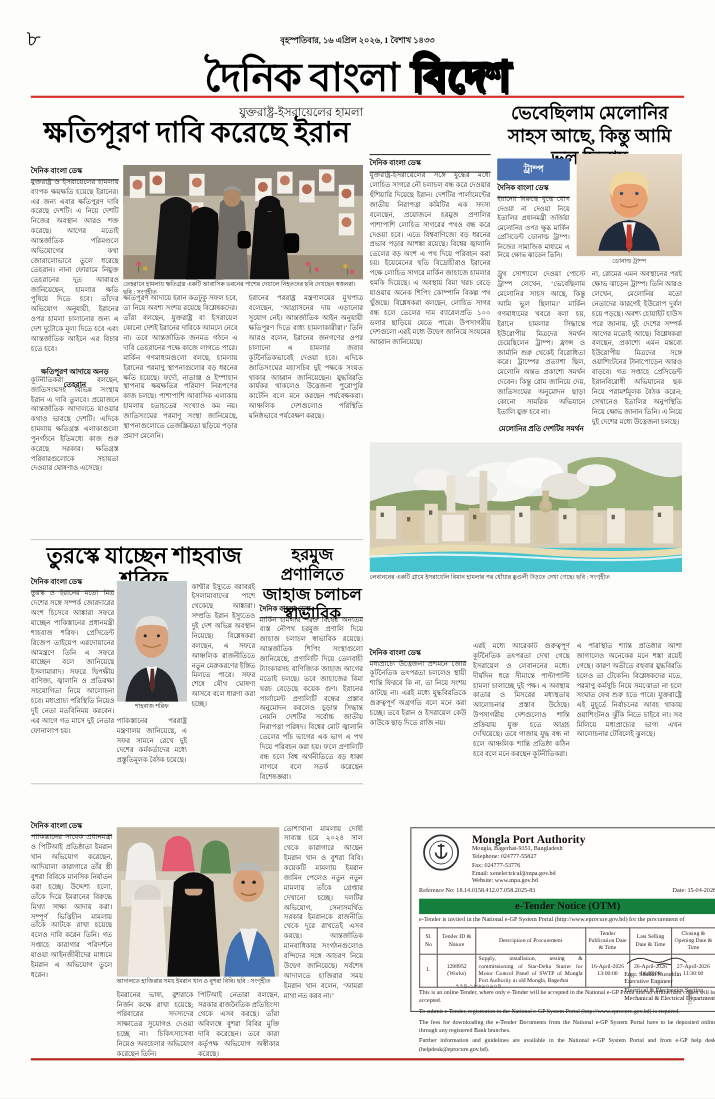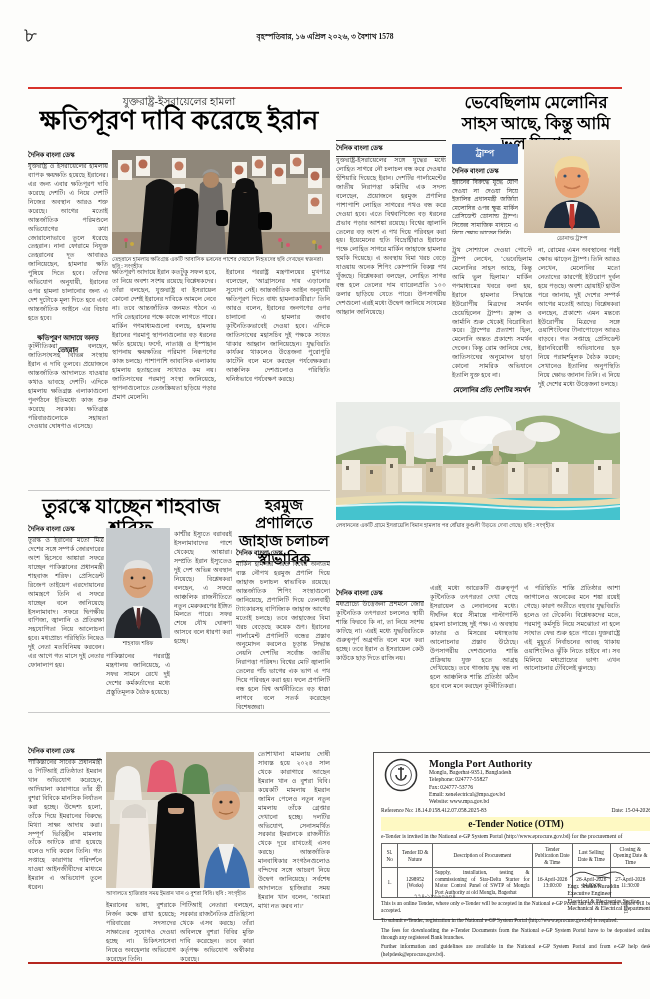--- a/index.html
+++ b/index.html
@@ -23,40 +23,44 @@
   .subhead{font:bold 6.6px "Liberation Serif",serif;text-align:center;color:#000;}
   .caption{font:5.5px/1.3 "Liberation Serif",serif;color:#222;}
   .photo{display:block;}
   .tag-blue{background:#4a72b2;color:#fff;font:bold 8.5px "Liberation Serif",serif;text-align:center;
             padding:3px 0;border-radius:1px;}
   .prewrap{white-space:pre-line;}
   
   .tender{border:1px solid #555;background:#fffefc;font-family:"Liberation Serif",serif;}
   .t-org{font:bold 10.5px "Liberation Serif",serif;color:#111;}
   .t-small{font:5.6px/1.3 "Liberation Serif",serif;color:#222;}
-  .t-banner{background:#fef9c3;font:bold 9.5px "Liberation Serif",serif;text-align:center;padding:2px 0;color:#111;}
+  .t-banner{background:#15803d;font:bold 9.5px "Liberation Serif",serif;text-align:center;padding:2px 0;color:#111;}
   .t-table{width:100%;border-collapse:collapse;margin-top:3px;}
   .t-table th,.t-table td{border:0.5px solid #666;font:5.2px/1.25 "Liberation Serif",serif;padding:1.5px 2px;
     vertical-align:middle;text-align:center;color:#1b1b1b;}
   .t-table td.desc{text-align:justify;}
   .t-note{font:5.4px/1.32 "Liberation Serif",serif;text-align:justify;color:#1b1b1b;margin-top:2.5px;}
   .t-sign{font:5.6px/1.35 "Liberation Serif",serif;color:#111;}
   .sidecode{font:5px "Liberation Sans",sans-serif;color:#666;writing-mode:vertical-rl;}
   .adcode{font:5.6px "Liberation Serif",serif;color:#333;}
 </style>
 </head>
 <body>
 
 <div class="sheet">
 
   <div class="abs pagenum" style="left:24px;top:20px;">৮</div>
-  <div class="abs dateline" style="left:0;top:31px;width:650px;">বৃহস্পতিবার, ১৬ এপ্রিল ২০২৬, ৩ বৈশাখ 1578</div>
+  <div class="abs dateline" style="left:0;top:31px;width:650px;">বৃহস্পতিবার, ১৬ এপ্রিল ২০২৬, 1 বৈশাখ ১৪৩৩</div>
+  <div class="abs masthead" style="left:0;top:40px;width:650px;">
+    <span class="mast-main">দৈনিক বাংলা</span>
+    <span class="mast-sec">বিদেশ</span>
+  </div>
   <div class="abs rule-red" style="left:28px;top:87px;width:594px;"></div>
 
-  <div class="abs kicker" style="left:28px;top:94px;width:302px;">যুক্তরাষ্ট্র-ইসরায়েলের হামলা</div>
+  <div class="abs kicker" style="left:28px;top:94px;width:302px;text-align:right;">যুক্তরাষ্ট্র-ইসরায়েলের হামলা</div>
   <div class="abs headline" style="left:28px;top:106px;width:302px;font-size:26px;">ক্ষতিপূরণ দাবি করেছে ইরান</div>
   <div class="abs byline" style="left:28px;top:150px;width:80px;">দৈনিক বাংলা ডেস্ক</div>
   <div class="abs body-txt" style="left:28px;top:162px;width:80px;height:168px;">যুক্তরাষ্ট্র ও ইসরায়েলের হামলায় ব্যাপক ক্ষয়ক্ষতি হয়েছে ইরানের। এর জন্য এবার ক্ষতিপূরণ দাবি করেছে দেশটি। এ নিয়ে দেশটি নিজের অবস্থান আরও শক্ত করেছে। আগের মতোই আন্তর্জাতিক পরিমণ্ডলে অভিযোগের কথা জোরালোভাবে তুলে ধরেছে তেহরান। নানা ফোরামে নিযুক্ত তেহরানের দূত আবারও জানিয়েছেন, হামলার ক্ষতি পুষিয়ে দিতে হবে। তাঁদের অভিযোগ অনুযায়ী, ইরানের ওপর হামলা চালানোর জন্য এ দেশ দুটোকে মূল্য দিতে হবে এবং আন্তর্জাতিক আইনে এর বিচার হতে হবে।</div>
   <div class="abs subhead" style="left:28px;top:332px;width:80px;">ক্ষতিপূরণ আদায়ে অনড় তেহরান</div>
   <div class="abs body-txt" style="left:28px;top:342px;width:80px;height:146px;">কূটনীতিকরা বলছেন, জাতিসংঘসহ বিভিন্ন সংস্থায় ইরান এ দাবি তুলবে। প্রয়োজনে আন্তর্জাতিক আদালতে যাওয়ার কথাও ভাবছে দেশটি। এদিকে হামলায় ক্ষতিগ্রস্ত এলাকাগুলো পুনর্গঠনে ইতিমধ্যে কাজ শুরু করেছে সরকার। ক্ষতিগ্রস্ত পরিবারগুলোকে সহায়তা দেওয়ার ঘোষণাও এসেছে।</div>
 
   <svg class="abs photo" style="left:112px;top:150px;" width="218" height="104" viewBox="0 0 218 104">
     <rect width="218" height="104" fill="#b3a894"></rect>
     <rect width="218" height="34" fill="#8f877a"></rect>
     <rect y="28" width="218" height="54" fill="#beb4a2"></rect>

